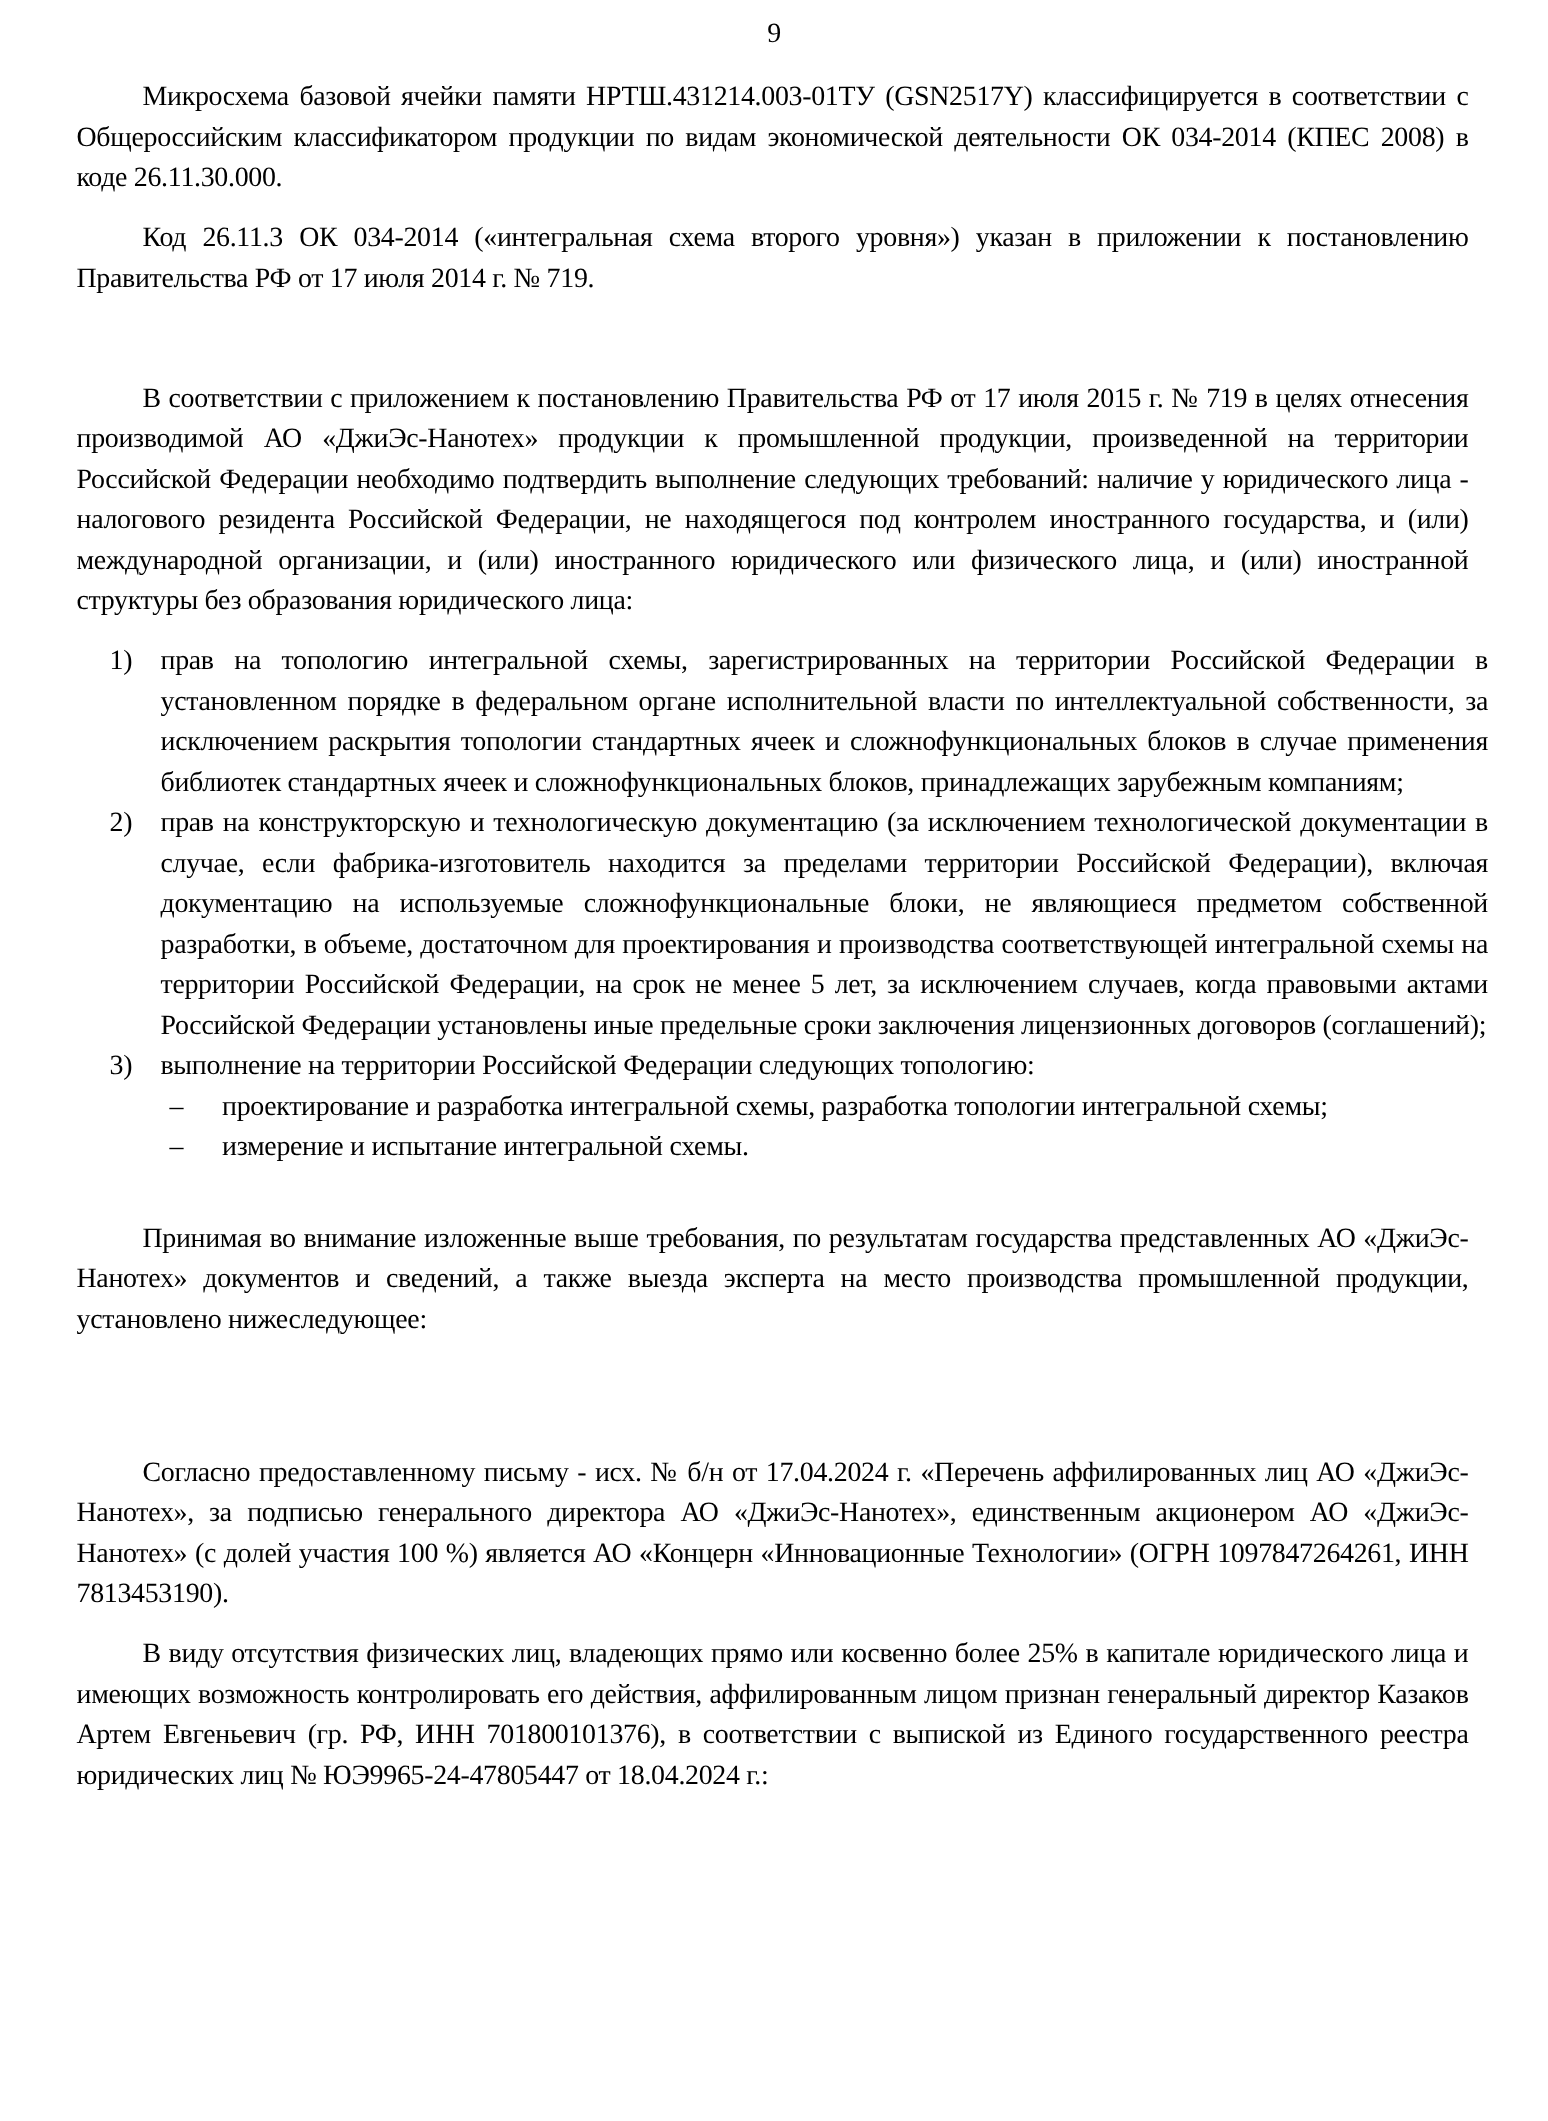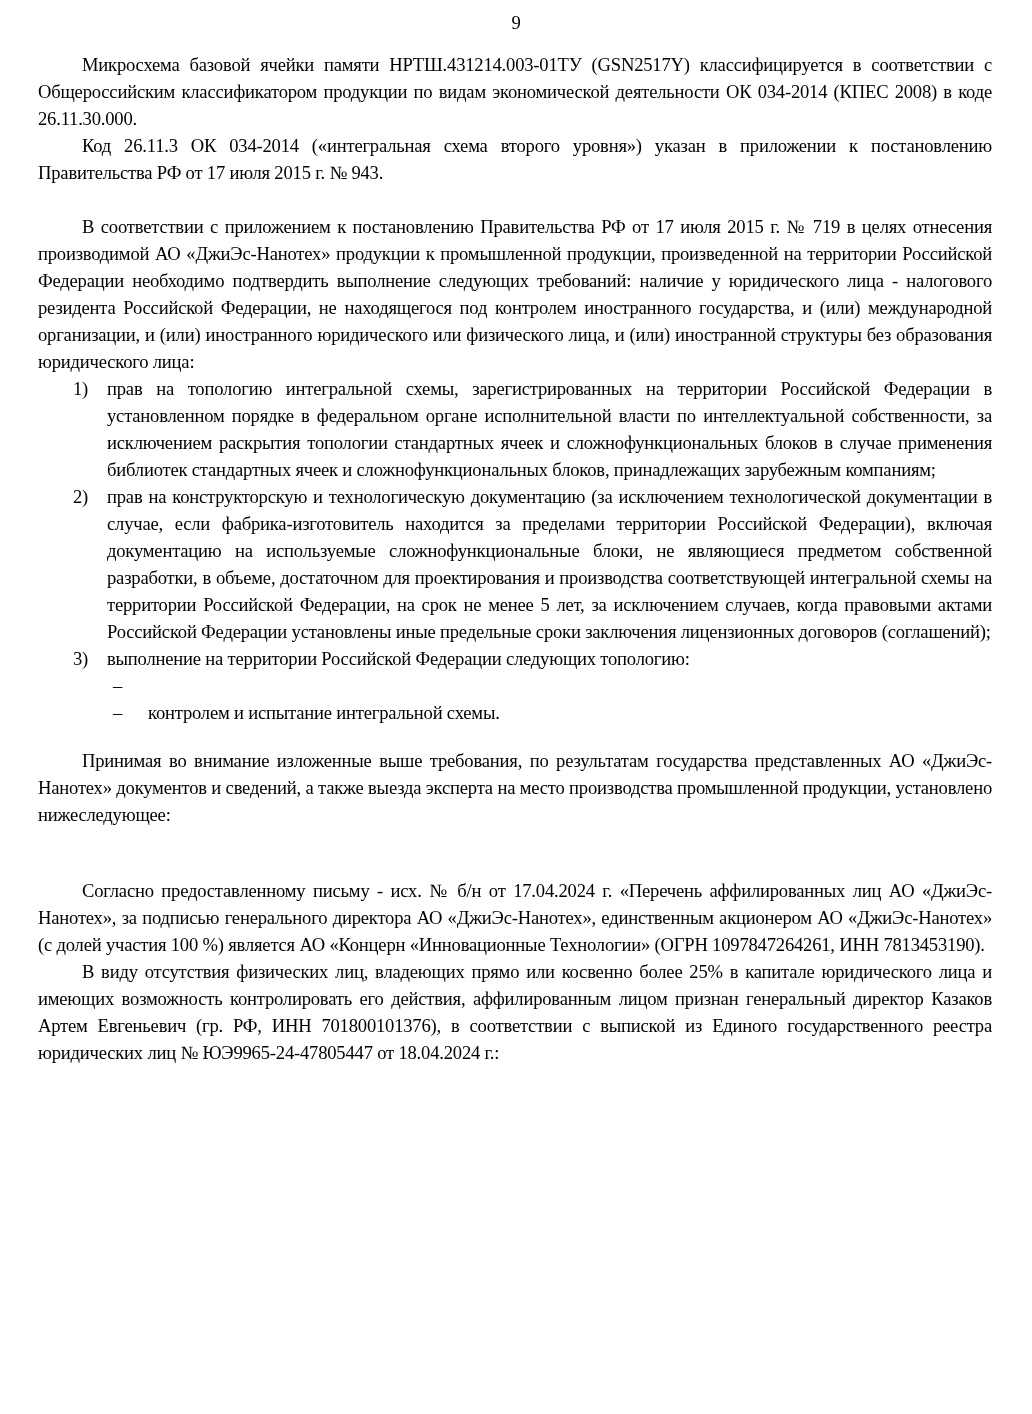--- a/index.html
+++ b/index.html
@@ -23,21 +23,21 @@
   .page-number {
     text-align: center;
     padding-top: 11px;
     margin-bottom: 16px;
     line-height: 24px;
   }
   .doc-body {
     padding: 0 40px 0 38px;
   }
   .para {
-    margin: 0;
+    margin: 13px;
     text-align: justify;
     text-indent: 44px;
   }
   .gap-1 { height: 27px; }
   .gap-small { height: 21px; }
   .gap-2 { height: 49px; }
   .list-item {
     display: flex;
     align-items: flex-start;
   }
@@ -68,21 +68,21 @@
 <body>
 
 <div class="doc-page">
 
   <div class="page-number">9</div>
 
   <div class="doc-body">
 
     <p class="para">Микросхема базовой ячейки памяти НРТШ.431214.003-01ТУ (GSN2517Y) классифицируется в соответствии с Общероссийским классификатором продукции по видам экономической деятельности ОК 034-2014 (КПЕС 2008) в коде 26.11.30.000.</p>
 
-    <p class="para">Код 26.11.3 ОК 034-2014 («интегральная схема второго уровня») указан в приложении к постановлению Правительства РФ от 17 июля 2015 г. № 943.</p>
+    <p class="para">Код 26.11.3 ОК 034-2014 («интегральная схема второго уровня») указан в приложении к постановлению Правительства РФ от 17 июля 2014 г. № 719.</p>
 
     <div class="gap-1"></div>
 
     <p class="para">В соответствии с приложением к постановлению Правительства РФ от 17 июля 2015 г. № 719 в целях отнесения производимой АО «ДжиЭс-Нанотех» продукции к промышленной продукции, произведенной на территории Российской Федерации необходимо подтвердить выполнение следующих требований: наличие у юридического лица - налогового резидента Российской Федерации, не находящегося под контролем иностранного государства, и (или) международной организации, и (или) иностранного юридического или физического лица, и (или) иностранной структуры без образования юридического лица:</p>
 
     <div class="list-item">
       <span class="list-marker">1)</span>
       <span class="list-text">прав на топологию интегральной схемы, зарегистрированных на территории Российской Федерации в установленном порядке в федеральном органе исполнительной власти по интеллектуальной собственности, за исключением раскрытия топологии стандартных ячеек и сложнофункциональных блоков в случае применения библиотек стандартных ячеек и сложнофункциональных блоков, принадлежащих зарубежным компаниям;</span>
     </div>
 
@@ -91,25 +91,26 @@
       <span class="list-text">прав на конструкторскую и технологическую документацию (за исключением технологической документации в случае, если фабрика-изготовитель находится за пределами территории Российской Федерации), включая документацию на используемые сложнофункциональные блоки, не являющиеся предметом собственной разработки, в объеме, достаточном для проектирования и производства соответствующей интегральной схемы на территории Российской Федерации, на срок не менее 5 лет, за исключением случаев, когда правовыми актами Российской Федерации установлены иные предельные сроки заключения лицензионных договоров (соглашений);</span>
     </div>
 
     <div class="list-item">
       <span class="list-marker">3)</span>
       <span class="list-text">выполнение на территории Российской Федерации следующих топологию:</span>
     </div>
 
     <div class="dash-item">
       <span class="dash-marker">–</span>
+      <span class="dash-text">проектирование и разработка интегральной схемы, разработка топологии интегральной схемы;</span>
     </div>
 
     <div class="dash-item">
       <span class="dash-marker">–</span>
-      <span class="dash-text">контролем и испытание интегральной схемы.</span>
+      <span class="dash-text">измерение и испытание интегральной схемы.</span>
     </div>
 
     <div class="gap-small"></div>
 
     <p class="para">Принимая во внимание изложенные выше требования, по результатам государства представленных АО «ДжиЭс-Нанотех» документов и сведений, а также выезда эксперта на место производства промышленной продукции, установлено нижеследующее:</p>
 
     <div class="gap-2"></div>
 
     <p class="para">Согласно предоставленному письму - исх. № б/н от 17.04.2024 г. «Перечень аффилированных лиц АО «ДжиЭс-Нанотех», за подписью генерального директора АО «ДжиЭс-Нанотех», единственным акционером АО «ДжиЭс-Нанотех» (с долей участия 100 %) является АО «Концерн «Инновационные Технологии» (ОГРН 1097847264261, ИНН 7813453190).</p>
 

